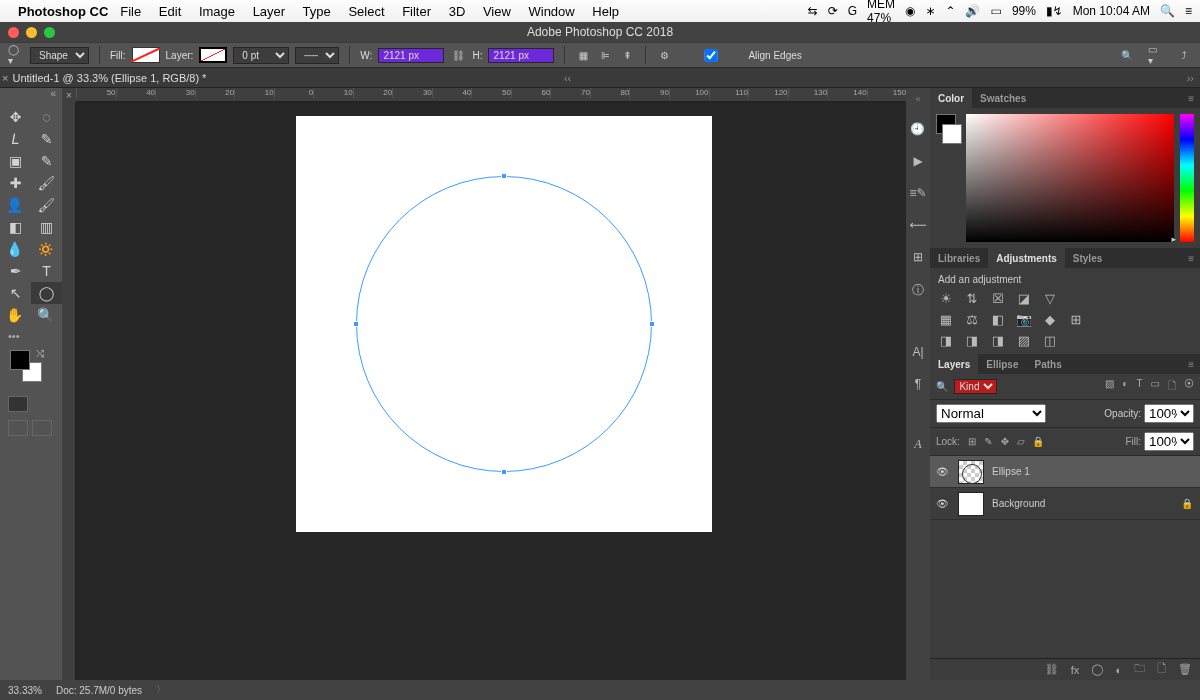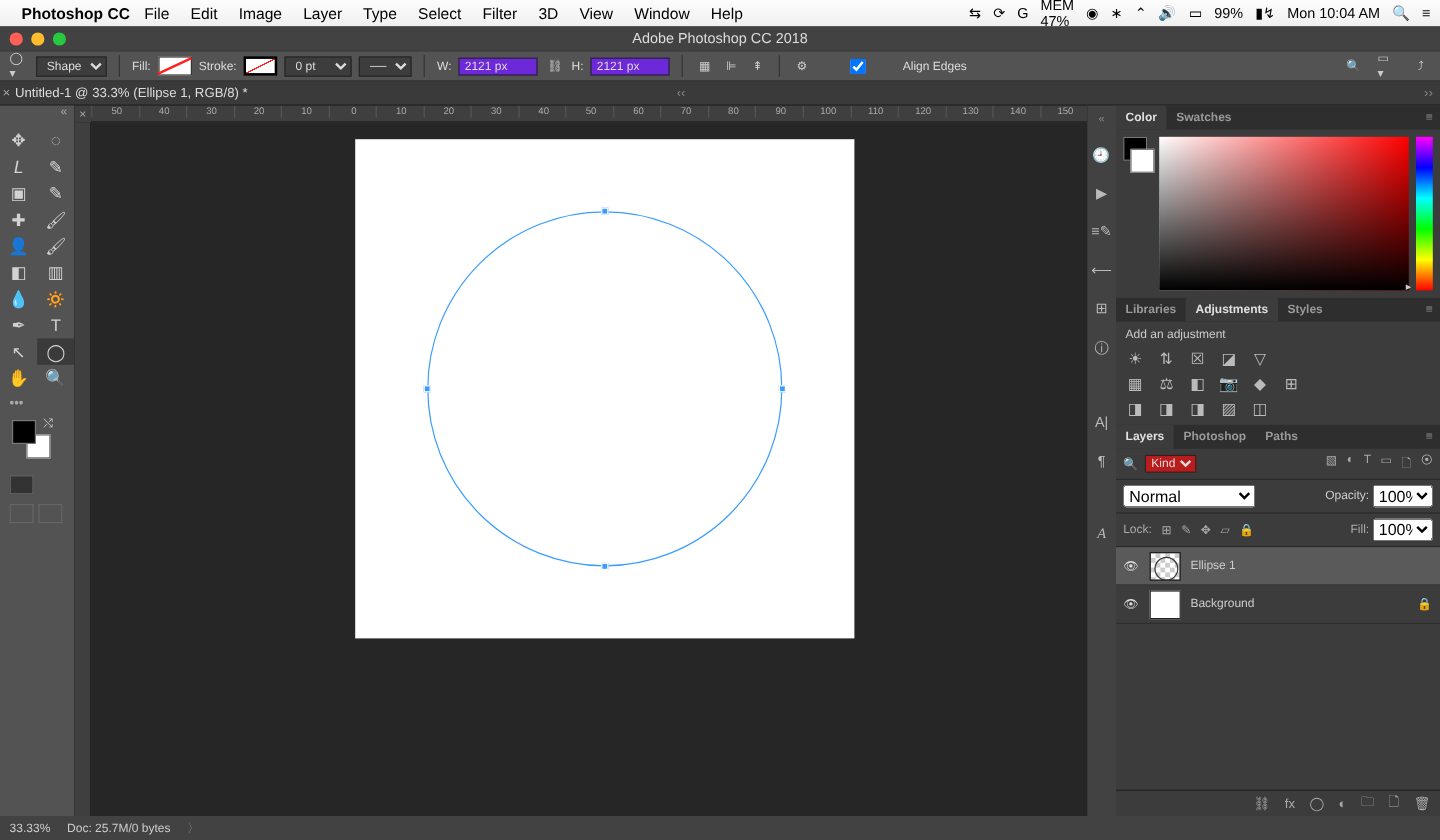--- a/index.html
+++ b/index.html
@@ -41,21 +41,21 @@
 .tools .dots { color:#aaa; padding:4px 8px; }
 .tools .sw { position:relative; height:46px; }
 .tools .fg,.tools .bg { position:absolute; width:20px; height:20px; border:1px solid #777; }
 .tools .fg { background:#000; left:10px; top:4px; z-index:2; }
 .tools .bg { background:#fff; left:22px; top:16px; }
 .tools .mini { display:flex; gap:4px; padding:4px 8px; }
 .tools .minibox { width:20px; height:16px; border:1px solid #666; }
 
 .canvas-area { flex:1; background:#262626; position: relative; overflow: hidden; }
 .rulerh { position:absolute; top:0; left:14px; right:0; height:14px; background:#3f3f3f; color:#aaa; font-size:8px; display:flex; align-items:flex-start; border-bottom:1px solid #222;}
-.rulerh span { width:42px; text-align:center; padding-left:2px; border-left:1px solid #555; line-height:10px; }
+.rulerh span { width:42px; text-align:right; padding-left:2px; border-left:1px solid #555; line-height:10px; }
 .rulerv { position:absolute; top:14px; left:0; width:14px; bottom:0; background:#3f3f3f; border-right:1px solid #222; }
 .rcorner { position:absolute; top:0; left:0; width:14px; height:14px; background:#3f3f3f; display:flex; align-items:center; justify-content:center; color:#aaa; font-size:10px;}
 .doc { position:absolute; left:234px; top:28px; width:416px; height:416px; background:#fff; }
 .circle { position:absolute; border:1px solid #3b9cff; border-radius:50%; }
 .handle { position:absolute; width:6px; height:6px; background:#3b9cff; border:1px solid #fff; }
 
 .dock { width: 24px; background: #424242; display:flex; flex-direction:column; align-items:center; gap:18px; padding-top:6px; color:#bbb; font-size:12px;}
 .dock .h {font-size:9px; color:#888; align-self:center; }
 
 .panels { width: 270px; background: #3c3c3c; display:flex; flex-direction:column; }
@@ -142,21 +142,21 @@
   </div>
   <span class="title">Adobe Photoshop CC 2018</span>
 </div>
 
 <div class="optbar">
   <span class="icon">◯ ▾</span>
   <select><option>Shape</option></select>
   <div class="sep"></div>
   <span>Fill:</span>
   <span class="swatch nofill"></span>
-  <span>Stroke:</span>
+  <span>Layer:</span>
   <span class="swatch" style="background:linear-gradient(to bottom right,#fff 48%,#ff2020 48%,#ff2020 52%,#fff 52%);border:2px solid #000;"></span>
   <select style="width:56px"><option>0 pt</option></select>
   <select style="width:44px"><option>───</option></select>
   <div class="sep"></div>
   <span>W:</span>
   <input value="2121 px" style="">
   <span class="icon">⛓</span>
   <span>H:</span>
   <input value="2121 px" style="">
   <div class="sep"></div>
@@ -337,21 +337,21 @@
         <span>◨</span>
         <span>◨</span>
         <span>◨</span>
         <span>▨</span>
         <span>◫</span>
       </div>
     </div>
 
     <div class="panel-tabs">
       <span class="active">Layers</span>
-      <span>Photoshop</span>
+      <span>Ellipse</span>
       <span>Paths</span>
       <span class="menu">≡</span>
     </div>
     <div class="layers-body">
       <div class="layers-ctrl">
         <span>🔍</span>
         <select><option>Kind</option></select>
         <div class="icons">
           <span>▧</span>
           <span>◐</span>

